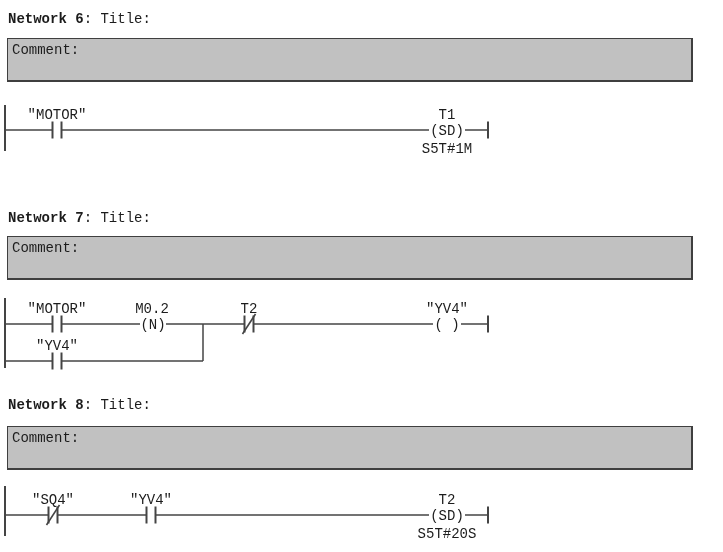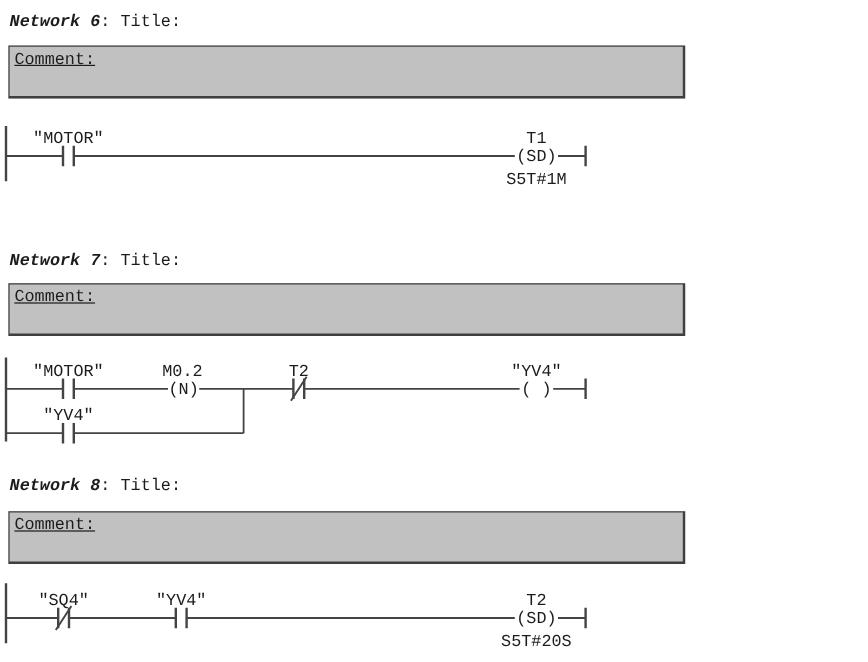--- a/index.html
+++ b/index.html
@@ -7,26 +7,26 @@
   }
   html,body{margin:0;padding:0;background:var(--bg);}
   #canvas{
     position:relative;width:723px;height:552px;overflow:hidden;background:var(--bg);
     font-family:"Liberation Mono","DejaVu Sans Mono",monospace;color:var(--text);
   }
   .network{position:absolute;left:0;width:723px;}
   .net-title{
     position:absolute;left:8px;top:0;font-size:14px;line-height:15px;white-space:pre;
   }
-  .net-title .net-name{font-weight:bold;font-style:italic;}
+  .net-title .net-name{font-weight:bold;}
   .comment-box{
-    position:absolute;left:7px;width:564px;height:44px;box-sizing:border-box;
+    position:absolute;left:7px;width:686px;height:44px;box-sizing:border-box;
     background:var(--comment-fill);
     border:1px solid var(--comment-border);border-right-width:2px;border-bottom-width:2px;
-    padding:3px 0 0 4px;font-size:14px;line-height:16px;text-decoration:underline;
+    padding:3px 0 0 4px;font-size:14px;line-height:16px;
   }
   svg.ladder{position:absolute;left:0;display:block;}
   svg .wire{stroke:var(--wire);stroke-width:1.5;fill:none;}
   svg .bar{stroke:var(--wire);stroke-width:2;fill:none;}
   svg .slash{stroke:var(--wire);stroke-width:1.6;fill:none;}
   svg text{font-family:"Liberation Mono","DejaVu Sans Mono",monospace;font-size:14px;fill:var(--text);}
   svg text.mid{text-anchor:middle;}
 </style>
 </head>
 <body>

